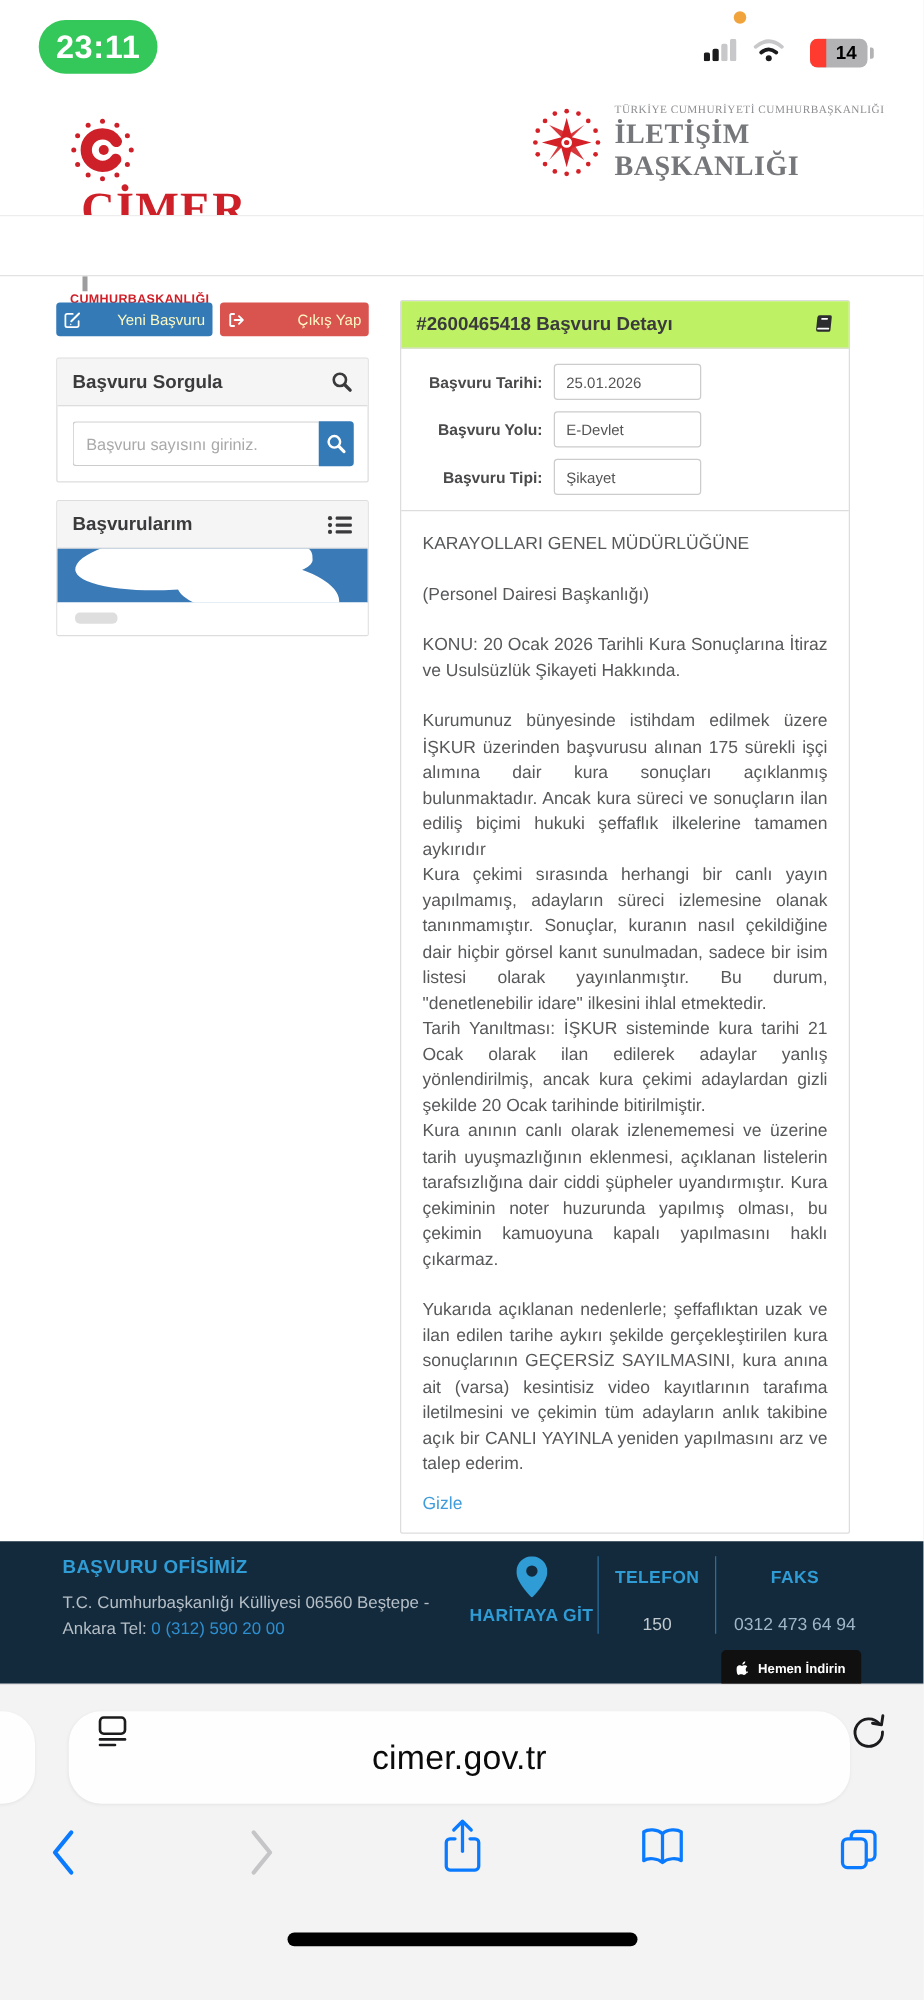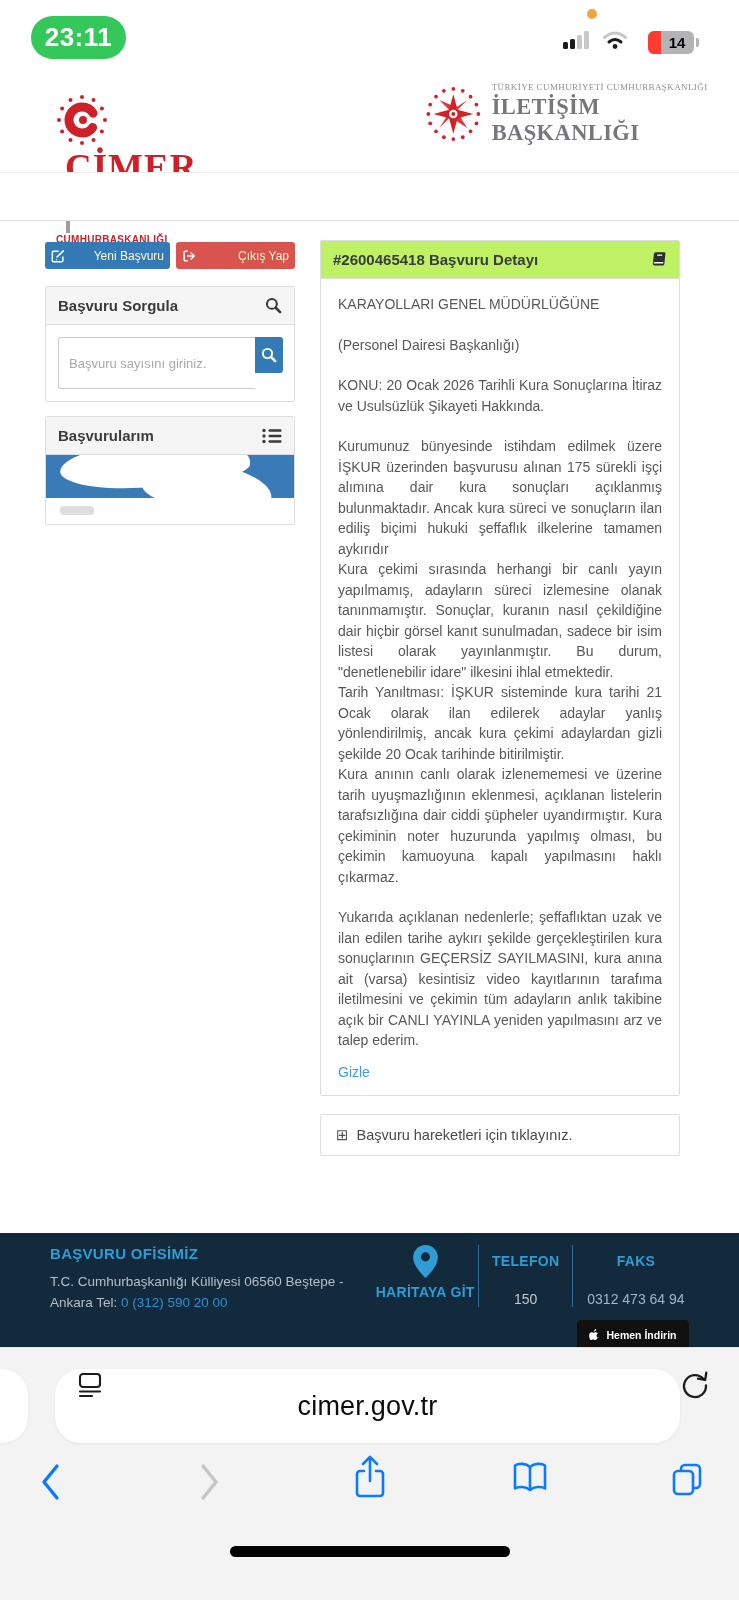--- a/index.html
+++ b/index.html
@@ -43,21 +43,21 @@
 
   .left-col{position:absolute;left:45px;top:242px;width:250px;}
   .btn-row{display:flex;gap:6px;}
   .btn{height:27px;border:none;border-radius:3px;color:#fef9c3;font-size:12px;display:flex;
     align-items:center;justify-content:space-between;gap:7px;cursor:pointer;}
   .btn-blue{background:#337ab7;flex:0 0 125px;}
   .btn-red{background:#d9534f;flex:1;}
 
   .sorgula{margin-top:17px;}
   .sorgula-body{padding:12px;display:flex;}
-  .sorgula-input{flex:1;height:52px;border:1px solid #ccc;border-right:none;border-radius:3px 0 0 3px;
+  .sorgula-input{flex:1;height:36px;border:1px solid #ccc;border-right:none;border-radius:3px 0 0 3px;
     padding:0 10px;font-size:13px;color:#555;outline:none;}
   .sorgula-input::placeholder{color:#a9a9a9;}
   .sorgula-btn{width:40px;height:36px;background:#337ab7;border:none;border-radius:0 3px 3px 0;
     display:flex;align-items:center;justify-content:center;cursor:pointer;}
 
   .basvurular{margin-top:14px;}
   .app-row{position:relative;height:43px;background:#3a7ab7;overflow:hidden;}
   .blob{position:absolute;background:#fff;}
   .blob1{left:14px;top:-12px;width:190px;height:44px;border-radius:48% 52% 55% 45%/60% 55% 45% 50%;transform:rotate(-3deg);}
   .blob2{left:96px;top:10px;width:130px;height:46px;border-radius:50% 50% 45% 55%/55% 60% 40% 45%;transform:rotate(5deg);}
@@ -274,20 +274,34 @@
       <div class="panel-head detail-head">
         <span class="panel-title">#2600465418 Başvuru Detayı</span>
         <svg width="17" height="17" viewBox="0 0 17 17">
           <g transform="skewX(-6) translate(2,0)">
             <path d="M4 1.2 h8.4 a1.3 1.3 0 0 1 1.3 1.3 v10.6 a1.3 1.3 0 0 1 -1.3 1.3 H4 A1.8 1.8 0 0 1 2.2 12.6 V3 A1.8 1.8 0 0 1 4 1.2 z" fill="#2d2d2f"></path>
             <rect x="3" y="11.1" width="9.6" height="1.5" rx=".7" fill="#fff"></rect>
             <rect x="5.4" y="3.4" width="5.4" height="1.3" rx=".6" fill="#fff"></rect>
           </g>
         </svg>
       </div>
+      <div class="form-area">
+        <div class="frow">
+          <span class="flabel">Başvuru Tarihi:</span>
+          <input class="fbox" type="text" readonly="" value="25.01.2026" style="">
+        </div>
+        <div class="frow">
+          <span class="flabel">Başvuru Yolu:</span>
+          <input class="fbox" type="text" readonly="" value="E-Devlet" style="">
+        </div>
+        <div class="frow">
+          <span class="flabel">Başvuru Tipi:</span>
+          <input class="fbox" type="text" readonly="" value="Şikayet" style="">
+        </div>
+      </div>
       <div class="detail-body">
         <p class="para">KARAYOLLARI GENEL MÜDÜRLÜĞÜNE</p>
         <p class="para">(Personel Dairesi Başkanlığı)</p>
         <p class="para">KONU: 20 Ocak 2026 Tarihli Kura Sonuçlarına İtiraz ve Usulsüzlük Şikayeti Hakkında.</p>
         <p class="cont">Kurumunuz bünyesinde istihdam edilmek üzere İŞKUR üzerinden başvurusu alınan 175 sürekli işçi alımına dair kura sonuçları açıklanmış bulunmaktadır. Ancak kura süreci ve sonuçların ilan ediliş biçimi hukuki şeffaflık ilkelerine tamamen aykırıdır</p>
         <p class="cont">Kura çekimi sırasında herhangi bir canlı yayın yapılmamış, adayların süreci izlemesine olanak tanınmamıştır. Sonuçlar, kuranın nasıl çekildiğine dair hiçbir görsel kanıt sunulmadan, sadece bir isim listesi olarak yayınlanmıştır. Bu durum, "denetlenebilir idare" ilkesini ihlal etmektedir.</p>
         <p class="cont">Tarih Yanıltması: İŞKUR sisteminde kura tarihi 21 Ocak olarak ilan edilerek adaylar yanlış yönlendirilmiş, ancak kura çekimi adaylardan gizli şekilde 20 Ocak tarihinde bitirilmiştir.</p>
         <p class="para">Kura anının canlı olarak izlenememesi ve üzerine tarih uyuşmazlığının eklenmesi, açıklanan listelerin tarafsızlığına dair ciddi şüpheler uyandırmıştır. Kura çekiminin noter huzurunda yapılmış olması, bu çekimin kamuoyuna kapalı yapılmasını haklı çıkarmaz.</p>
         <p class="cont">Yukarıda açıklanan nedenlerle; şeffaflıktan uzak ve ilan edilen tarihe aykırı şekilde gerçekleştirilen kura sonuçlarının GEÇERSİZ SAYILMASINI, kura anına ait (varsa) kesintisiz video kayıtlarının tarafıma iletilmesini ve çekimin tüm adayların anlık takibine açık bir CANLI YAYINLA yeniden yapılmasını arz ve talep ederim.</p>
         <a class="gizle">Gizle</a>

